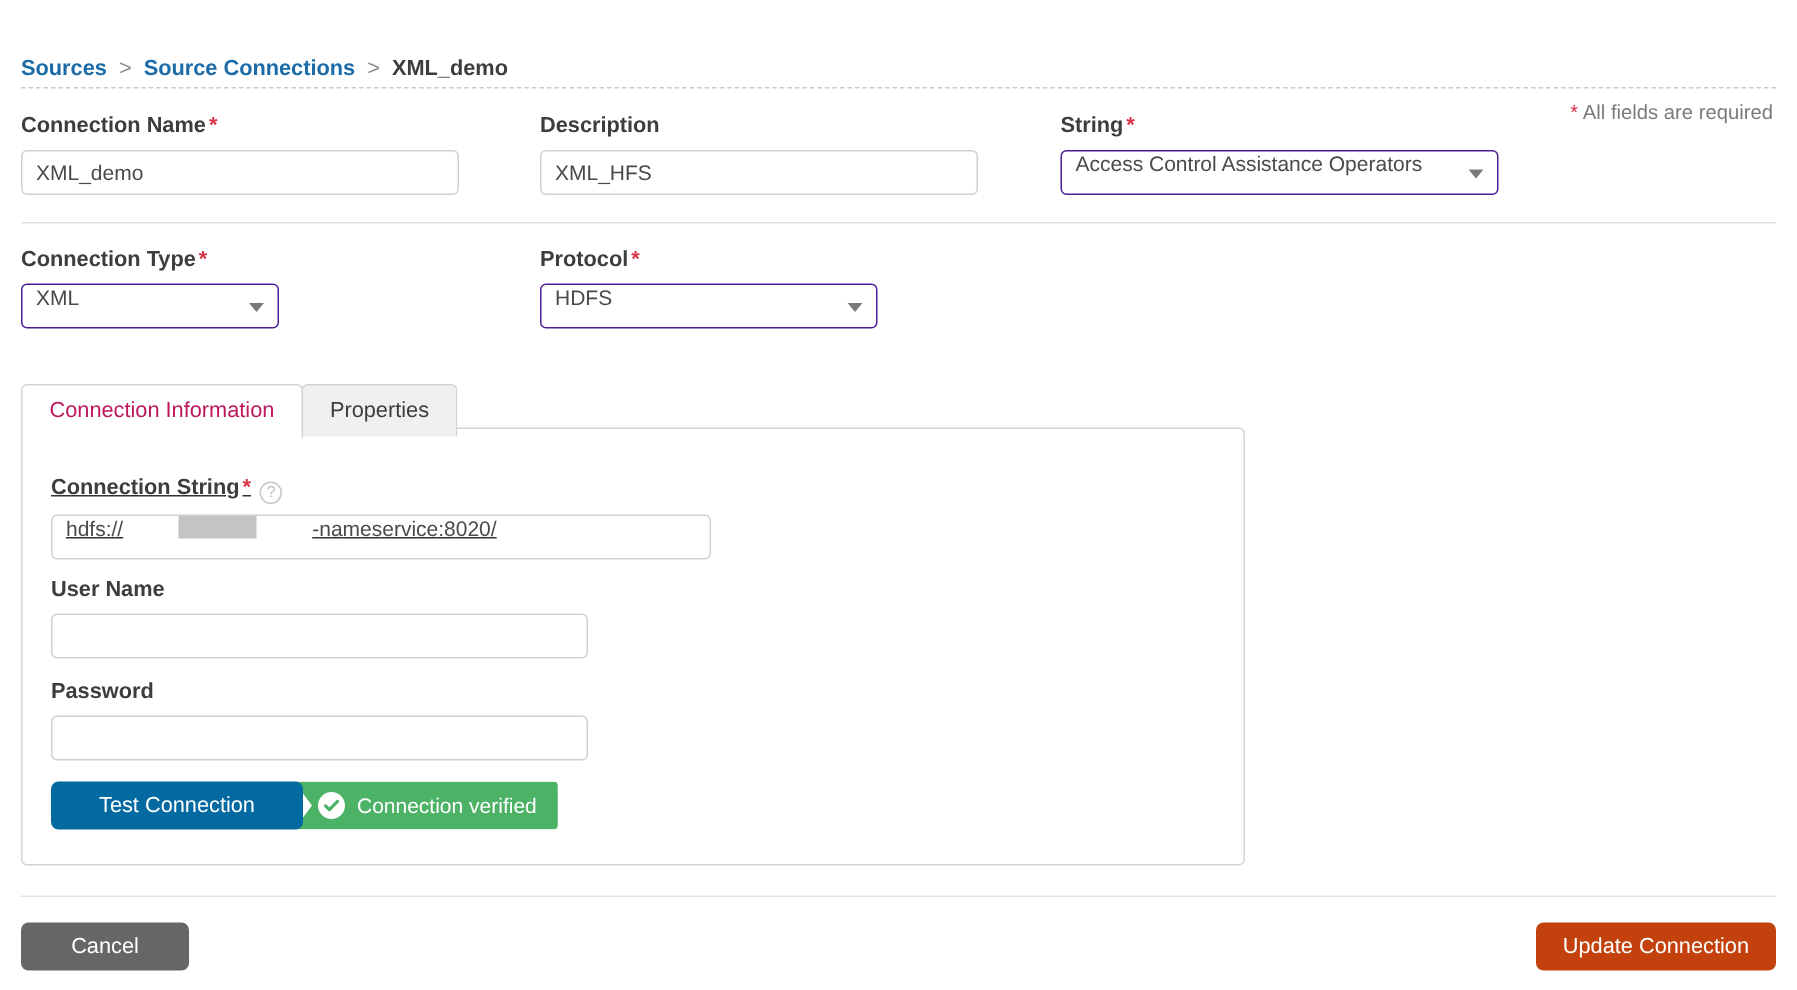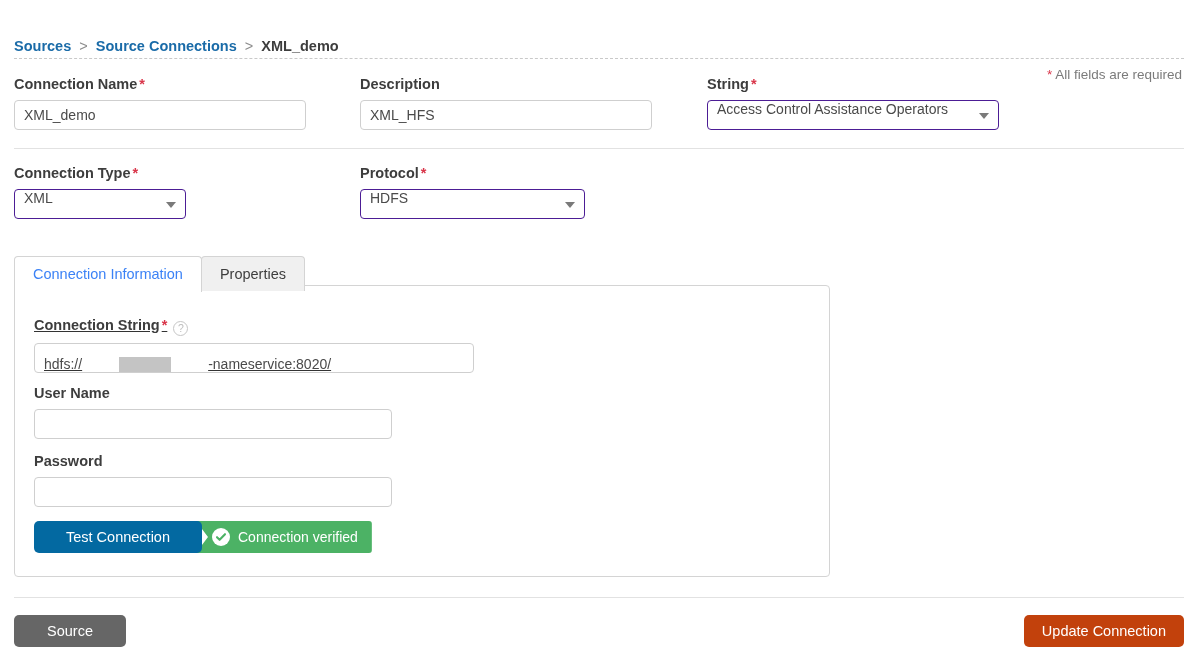--- a/index.html
+++ b/index.html
@@ -91,21 +91,21 @@
     display: flex; align-items: flex-end; z-index: 2;
   }
   .tab {
     font-size: 14.5px; color: #3d3d3d; cursor: pointer;
     padding: 8px 18px 8px 18px; line-height: 18px;
     border: 1px solid #d4d4d4; border-bottom: none;
     border-radius: 4px 4px 0 0; background: #f0f0f0;
     margin-right: -1px; position: relative;
   }
   .tab.active {
-    background: #ffffff; color: #3b82f6; z-index: 3;
+    background: #ffffff; color: #be185d; z-index: 3;
     padding-bottom: 9px; margin-bottom: -1px;
   }
 
   .tab-panel {
     position: absolute; left: 14px; top: 285px;
     width: 816px; height: 292px;
     border: 1px solid #d4d4d4; border-radius: 0 4px 4px 4px;
     background: #ffffff; z-index: 1;
   }
 
@@ -116,21 +116,21 @@
 
   .help-icon {
     display: inline-block; vertical-align: -2px; margin-left: 6px;
     width: 15px; height: 15px; border-radius: 50%;
     border: 1px solid #c6c6c6; color: #bdbdbd;
     font-size: 10.5px; line-height: 13px; text-align: center;
     font-weight: normal; cursor: pointer; background: #fff;
   }
 
   .connstr-box {
-    position: relative; display: flex; align-items: flex-end;
+    position: relative; display: flex; align-items: flex-start;
     width: 100%; height: 30px;
     border: 1px solid #cfcfcf; border-radius: 4px; background: #fff;
     padding: 0 9px; font-size: 14px; color: #4a4a4a;
     overflow: hidden; cursor: text; gap: 36px;
   }
   .redact {
     display: inline-block; width: 52px; height: 15px;
     background: #c4c4c4; vertical-align: middle; margin: 0 1px;
   }
 
@@ -287,16 +287,16 @@
           </svg>
         </span>
         <span class="verified-label">Connection verified</span>
       </div>
     </div>
 
   </div>
 
   <div class="solid-rule" id="rule-footer"></div>
 
-  <button class="btn-cancel">Source</button>
+  <button class="btn-cancel">Cancel</button>
   <button class="btn-update">Update Connection</button>
 
 </div>
 
 </body></html>

